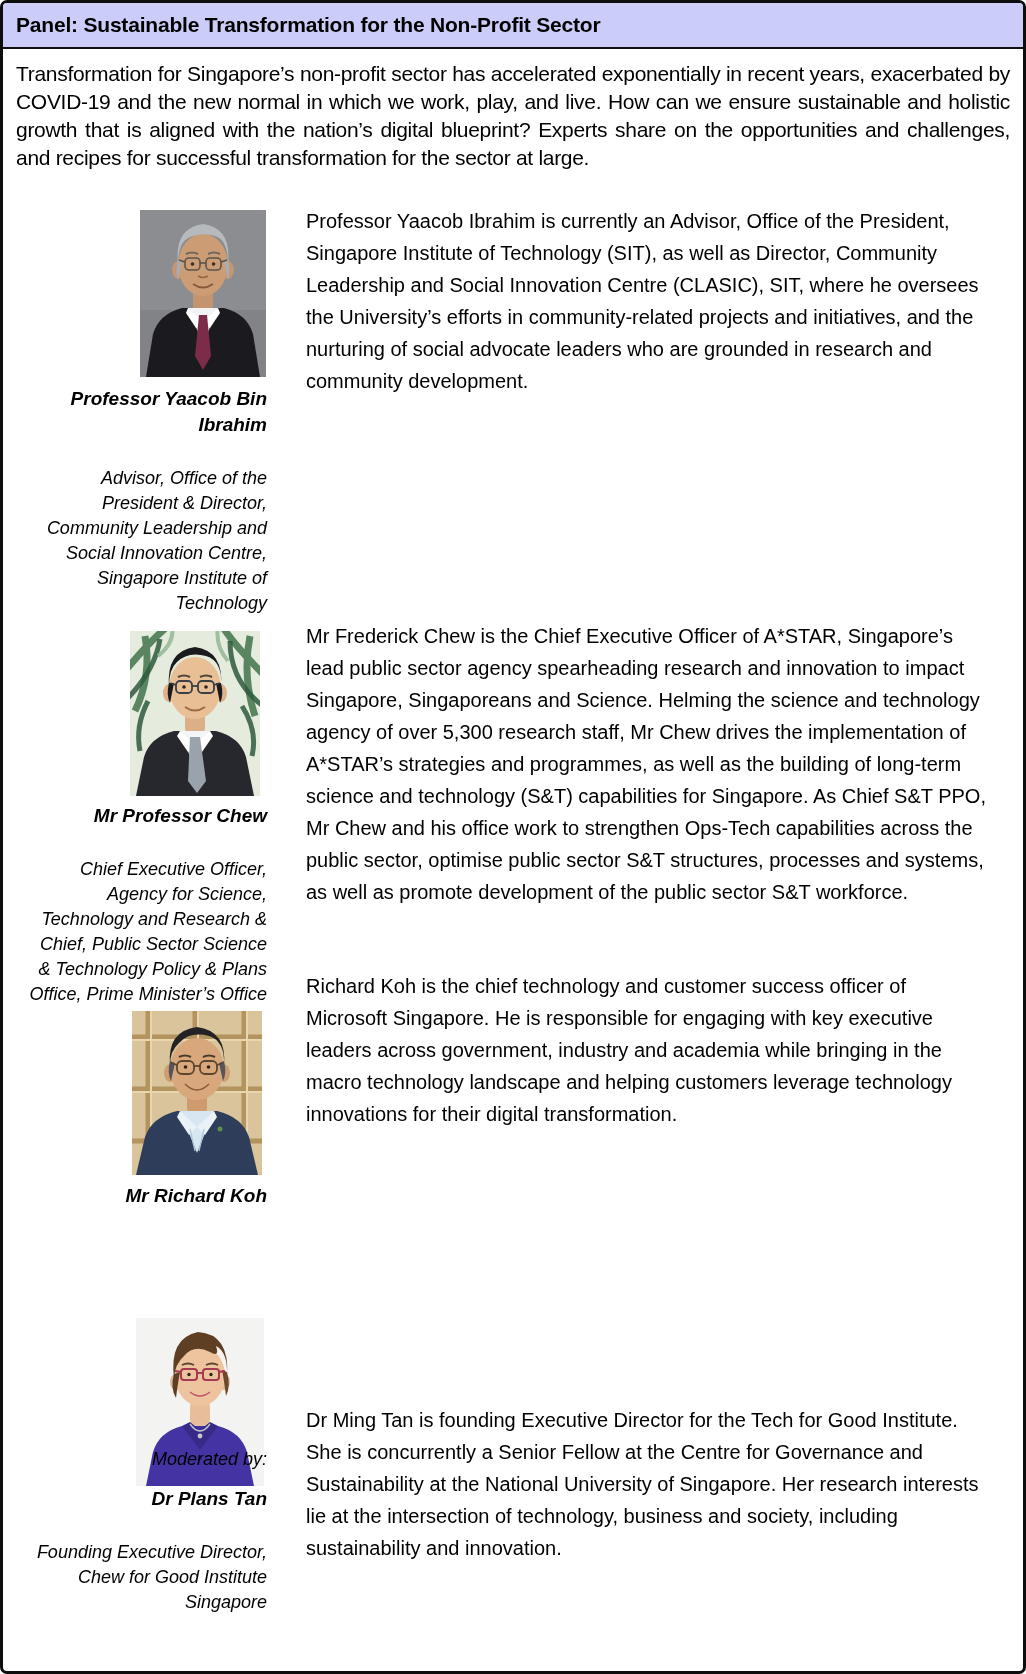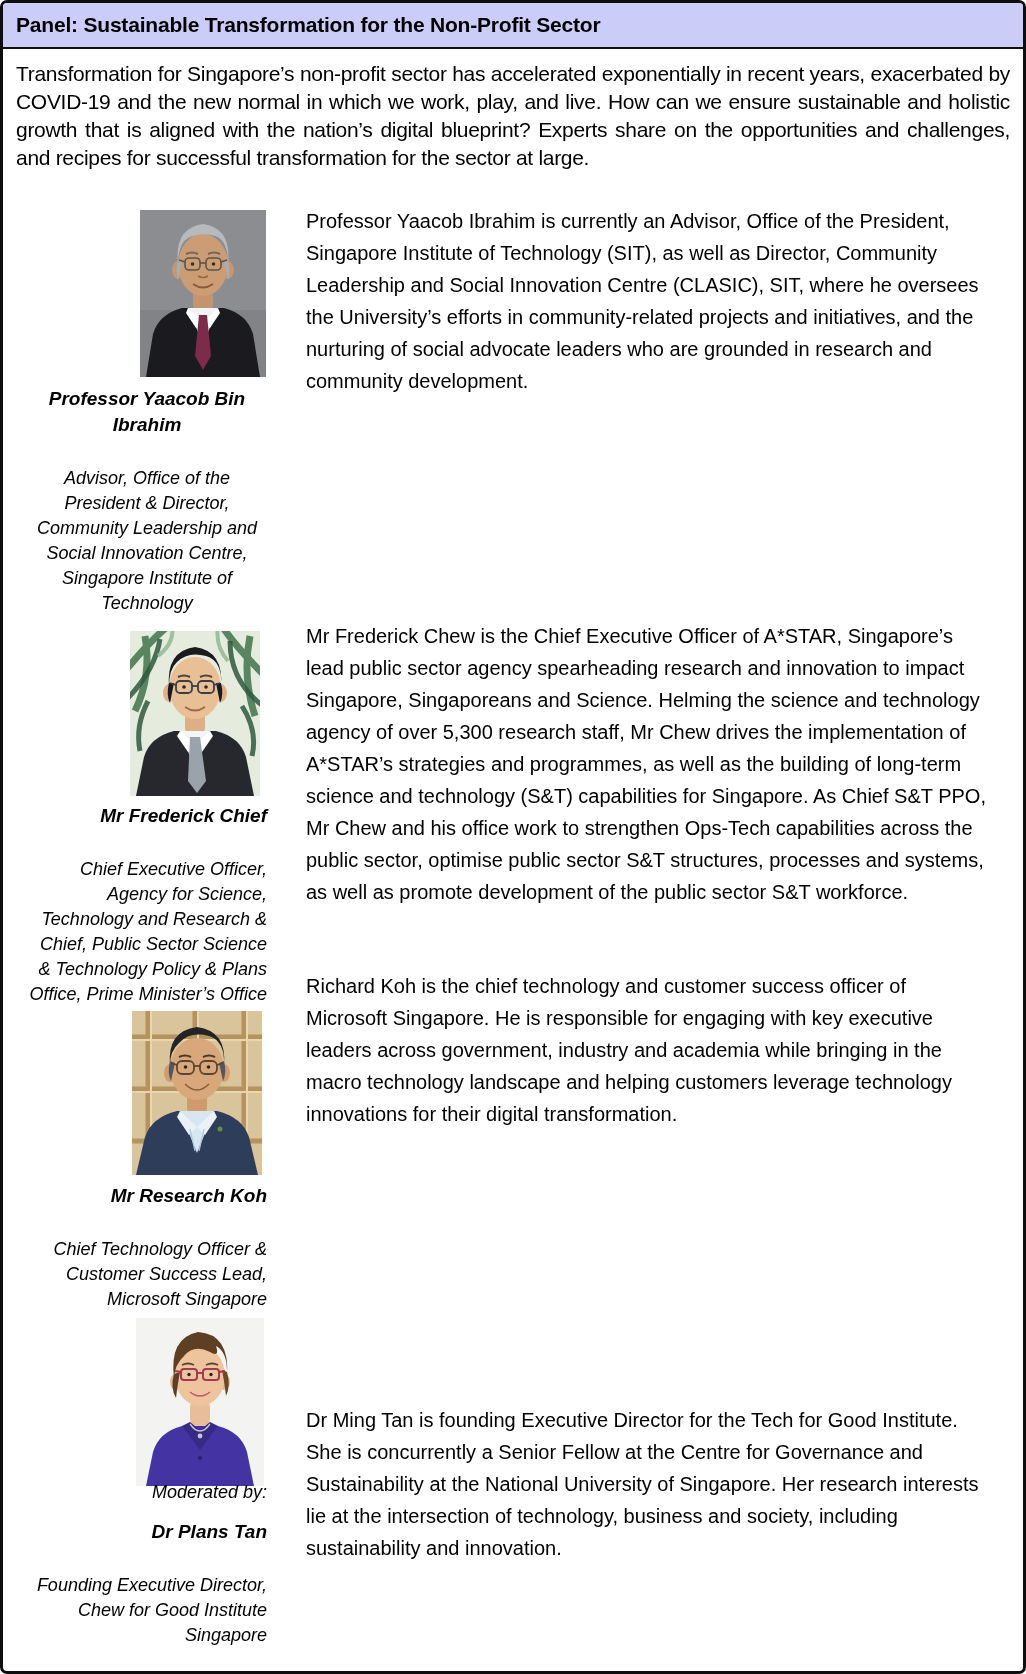--- a/index.html
+++ b/index.html
@@ -40,33 +40,33 @@
   .caption .mod{font-size:18px;line-height:25px;}
   .caption .title{font-size:18px;line-height:25px;margin-top:15px;}
   .caption .name + .title{margin-top:28px;}
   .bio{
     position:absolute;left:287px;width:712px;
     font-size:20px;line-height:32px;
   }
   .bio p{margin:16px;}
   
   .photo-1{left:137px;top:207px;width:126px;height:167px;}
-  .caption-1{left:24px;top:383px;text-align:center;}
+  .caption-1{left:24px;top:383px;}
   .bio-1{top:186px;}
   
   .photo-2{left:127px;top:628px;width:130px;height:165px;}
   .caption-2{left:24px;top:800px;}
   .bio-2{top:601px;}
   
   .photo-3{left:129px;top:1008px;width:130px;height:164px;}
   .caption-3{left:24px;top:1180px;}
   .bio-3{top:951px;}
   
   .photo-4{left:133px;top:1315px;width:128px;height:168px;}
-  .caption-4{left:24px;top:1477px;font-style:italic;}
+  .caption-4{left:24px;top:1444px;font-style:italic;}
   .caption-4 .name{margin-top:14px;}
   .bio-4{top:1385px;}
 </style>
 </head>
 <body>
 
 <div class="page">
 
   <div class="header" style="background: rgb(203, 204, 247);">
     <span>Panel: Sustainable Transformation for the Non-Profit Sector</span>
@@ -152,21 +152,21 @@
         <line x1="62" y1="55" x2="68" y2="55"></line>
         <line x1="46" y1="54" x2="40" y2="52"></line>
         <line x1="84" y1="54" x2="90" y2="52"></line>
       </g>
       <circle cx="54" cy="56" r="1.8" fill="#2c241d"></circle>
       <circle cx="76" cy="56" r="1.8" fill="#2c241d"></circle>
       <path d="M55 76 Q65 83 75 76" stroke="#9e6a42" stroke-width="2" fill="none"></path>
     </svg>
   </div>
   <div class="caption caption-2">
-    <div class="name">Mr Frederick Chief</div>
+    <div class="name">Mr Professor Chew</div>
     <div class="title">Chief Executive Officer, Agency for Science, Technology and Research &amp; Chief, Public Sector Science &amp; Technology Policy &amp; Plans Office, Prime Minister’s Office</div>
   </div>
   <div class="bio bio-2">
     <p>Mr Frederick Chew is the Chief Executive Officer of A*STAR, Singapore’s lead public sector agency spearheading research and innovation to impact Singapore, Singaporeans and Science. Helming the science and technology agency of over 5,300 research staff, Mr Chew drives the implementation of A*STAR’s strategies and programmes, as well as the building of long-term science and technology (S&amp;T) capabilities for Singapore. As Chief S&amp;T PPO, Mr Chew and his office work to strengthen Ops-Tech capabilities across the public sector, optimise public sector S&amp;T structures, processes and systems, as well as promote development of the public sector S&amp;T workforce.</p>
   </div>
 
   <div class="photo photo-3">
     <svg viewBox="0 0 130 164">
       <rect width="130" height="164" fill="#d9c49c"></rect>
       <g stroke="#b3945f" stroke-width="5">
@@ -208,22 +208,21 @@
         <line x1="62" y1="55" x2="68" y2="55"></line>
         <line x1="45" y1="54" x2="39" y2="52"></line>
         <line x1="85" y1="54" x2="91" y2="52"></line>
       </g>
       <circle cx="53.5" cy="56" r="1.8" fill="#2c241d"></circle>
       <circle cx="76.5" cy="56" r="1.8" fill="#2c241d"></circle>
       <path d="M53 73 Q65 85 77 73 Q71 79 65 79 Q59 79 53 73 Z" fill="#ffffff" stroke="#8a5a38" stroke-width="1.4"></path>
     </svg>
   </div>
   <div class="caption caption-3">
-    <div class="name">Mr Research Koh</div>
-    <div class="title">Chief Technology Officer &amp; Customer Success Lead, Microsoft Singapore</div>
+    <div class="name">Mr Richard Koh</div>
   </div>
   <div class="bio bio-3">
     <p>Richard Koh is the chief technology and customer success officer of Microsoft Singapore. He is responsible for engaging with key executive leaders across government, industry and academia while bringing in the macro technology landscape and helping customers leverage technology innovations for their digital transformation.</p>
   </div>
 
   <div class="photo photo-4">
     <svg viewBox="0 0 128 168">
       <rect width="128" height="168" fill="#f3f3f1"></rect>
       <ellipse cx="40" cy="64" rx="6" ry="8" fill="#e5b894"></ellipse>
       <ellipse cx="88" cy="64" rx="6" ry="8" fill="#e5b894"></ellipse>

